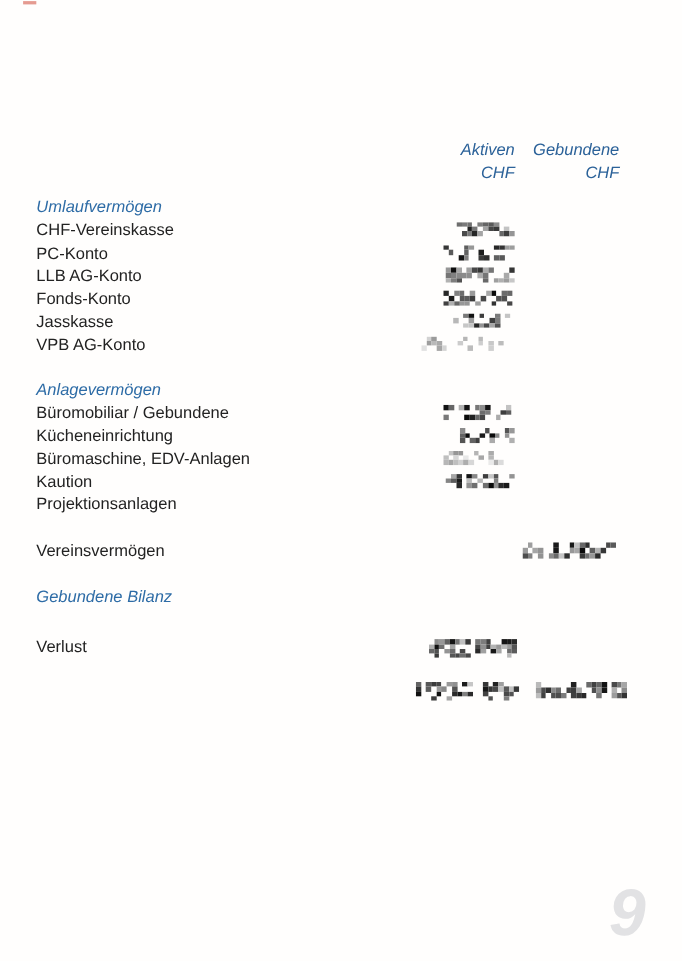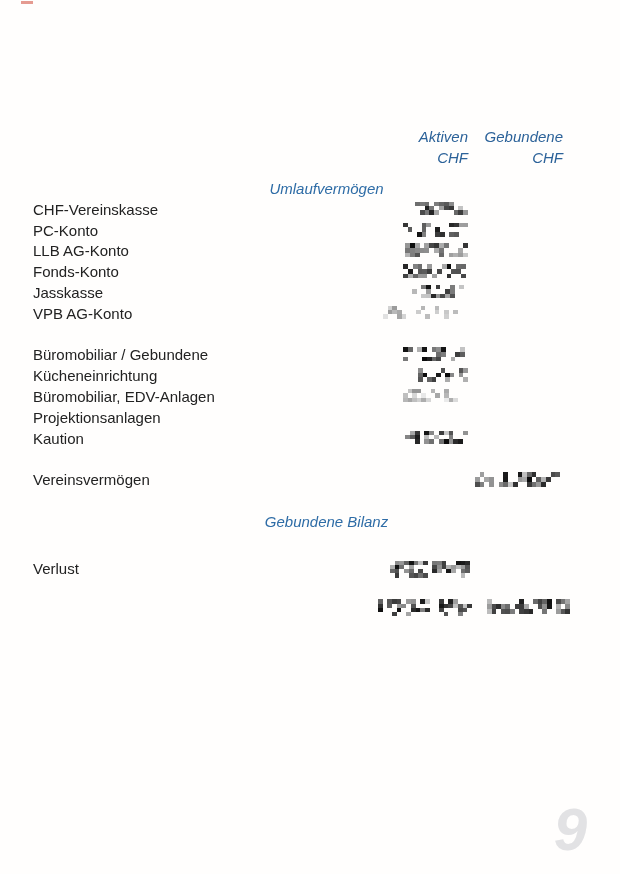--- a/index.html
+++ b/index.html
@@ -17,21 +17,21 @@
   .col-head{position:absolute;top:0;text-align:right;font-size:15px;font-style:italic;color:#2c6299;line-height:21px;}
   .col-head.aktiven{right:152px;}
   .col-head.passiven{right:57px;}
   .table{position:absolute;top:179px;left:0;width:100%;}
   .section{margin-top:20.8px;}
   .section:first-child{margin-top:0;}
   .section:nth-child(5){margin-top:26px;}
   .section:nth-child(6){margin-top:18px;}
   .section-heading{
     margin:0 0 0 33px;height:20.8px;line-height:20.8px;
-    font-size:15px;font-weight:400;font-style:italic;color:#2e6ca6;text-align:center;
+    font-size:15px;font-weight:400;font-style:italic;color:#2e6ca6;
   }
   .row{position:relative;height:20.8px;line-height:20.8px;width:100%;}
   .row-label{margin-left:33px;font-size:15px;color:#222222;white-space:nowrap;}
   .redaction{position:absolute;top:2px;overflow:hidden;}
   .redaction i{display:block;}
   .page-number{
     position:absolute;right:33px;bottom:14px;
     font-size:60px;font-weight:700;font-style:italic;color:#e2e2e4;line-height:1;
   }
 </style>
@@ -321,20 +321,21 @@
               <i style="background: transparent;"></i>
               <i style="background: transparent;"></i>
               <i style="background: rgb(207, 207, 207);"></i>
               <i style="background: transparent;"></i>
               <i style="background: transparent;"></i>
             </span></div>
 </div>
   </section>
 
   <section class="section">
+    <h2 class="section-heading">Anlagevermögen</h2>
     <div class="section-rows">
   <div class="row">
     <span class="row-label">Büromobiliar / Gebundene</span>
   <span class="redaction" style="right: 155px; width: 62px; height: 14px; display: grid; grid-template-columns: repeat(13, 1fr); grid-auto-rows: 4.66667px;">
               <i style="background: rgb(18, 18, 18);"></i>
               <i style="background: rgb(102, 102, 102);"></i>
               <i style="background: transparent;"></i>
               <i style="background: rgb(177, 177, 177);"></i>
               <i style="background: rgb(20, 20, 20);"></i>
               <i style="background: transparent;"></i>
@@ -405,21 +406,21 @@
               <i style="background: transparent;"></i>
               <i style="background: transparent;"></i>
               <i style="background: rgb(171, 171, 171);"></i>
               <i style="background: transparent;"></i>
               <i style="background: transparent;"></i>
               <i style="background: transparent;"></i>
               <i style="background: rgb(176, 176, 176);"></i>
             </span></div>
 
   <div class="row">
-    <span class="row-label">Büromobiliar, EDV-Anlagen</span>
+    <span class="row-label">Büromaschine, EDV-Anlagen</span>
   <span class="redaction" style="right: 162px; width: 55px; height: 13px; display: grid; grid-template-columns: repeat(12, 1fr); grid-auto-rows: 4.33333px;">
               <i style="background: transparent;"></i>
               <i style="background: rgb(195, 195, 195);"></i>
               <i style="background: rgb(150, 150, 150);"></i>
               <i style="background: rgb(150, 150, 150);"></i>
               <i style="background: transparent;"></i>
               <i style="background: transparent;"></i>
               <i style="background: rgb(181, 181, 181);"></i>
               <i style="background: transparent;"></i>
               <i style="background: transparent;"></i>
@@ -446,24 +447,20 @@
               <i style="background: rgb(215, 215, 215);"></i>
               <i style="background: transparent;"></i>
               <i style="background: transparent;"></i>
               <i style="background: transparent;"></i>
               <i style="background: rgb(234, 234, 234);"></i>
               <i style="background: rgb(175, 175, 175);"></i>
               <i style="background: rgb(219, 219, 219);"></i>
             </span></div>
 
   <div class="row">
-    <span class="row-label">Projektionsanlagen</span>
-  </div>
-
-  <div class="row">
     <span class="row-label">Kaution</span>
   <span class="redaction" style="right: 152px; width: 63px; height: 13px; display: grid; grid-template-columns: repeat(13, 1fr); grid-auto-rows: 4.33333px;">
               <i style="background: transparent;"></i>
               <i style="background: rgb(167, 167, 167);"></i>
               <i style="background: rgb(55, 55, 55);"></i>
               <i style="background: transparent;"></i>
               <i style="background: rgb(21, 21, 21);"></i>
               <i style="background: rgb(136, 136, 136);"></i>
               <i style="background: transparent;"></i>
               <i style="background: rgb(62, 62, 62);"></i>
@@ -492,20 +489,24 @@
               <i style="background: rgb(146, 146, 146);"></i>
               <i style="background: rgb(112, 112, 112);"></i>
               <i style="background: transparent;"></i>
               <i style="background: rgb(113, 113, 113);"></i>
               <i style="background: rgb(11, 11, 11);"></i>
               <i style="background: rgb(147, 147, 147);"></i>
               <i style="background: rgb(43, 43, 43);"></i>
               <i style="background: rgb(27, 27, 27);"></i>
               <i style="background: transparent;"></i>
             </span></div>
+
+  <div class="row">
+    <span class="row-label">Projektionsanlagen</span>
+  </div>
 </div>
   </section>
 
   <section class="section">
 
     <div class="section-rows">
   <div class="row">
     <span class="row-label">Vereinsvermögen</span>
   <span class="redaction" style="right: 60px; width: 85px; height: 15px; display: grid; grid-template-columns: repeat(18, 1fr); grid-auto-rows: 5px;">
               <i style="background: transparent;"></i>

